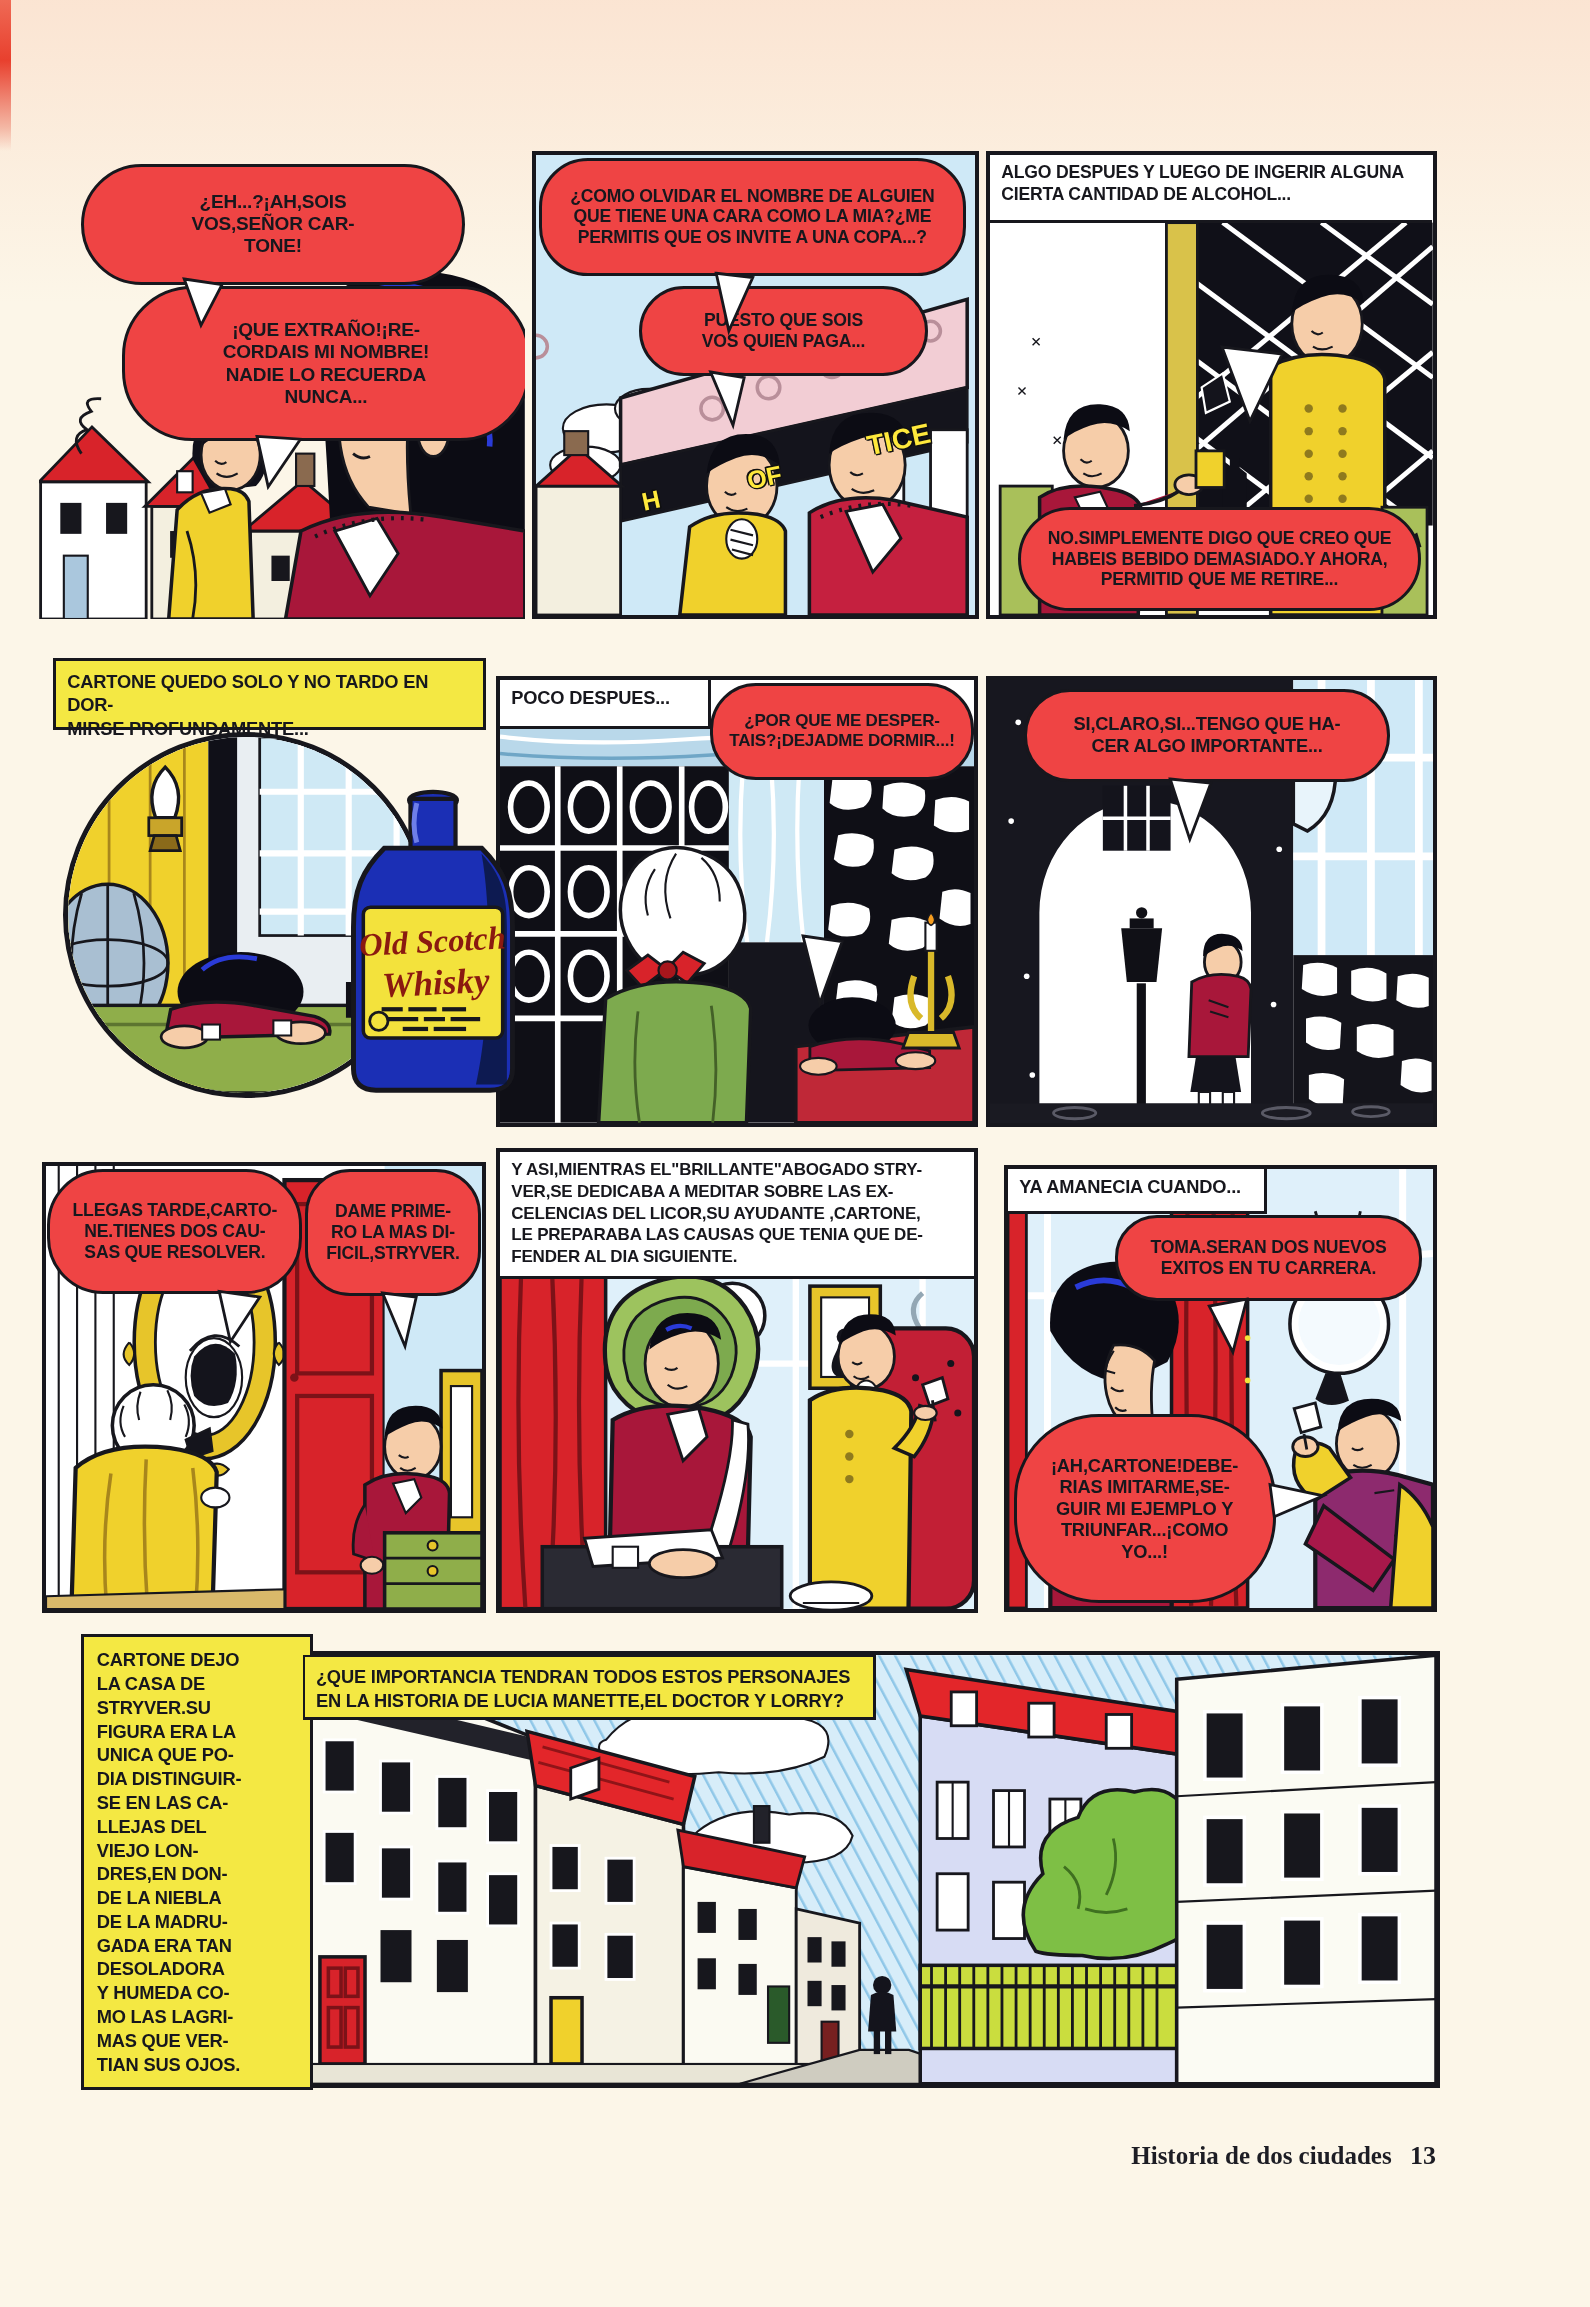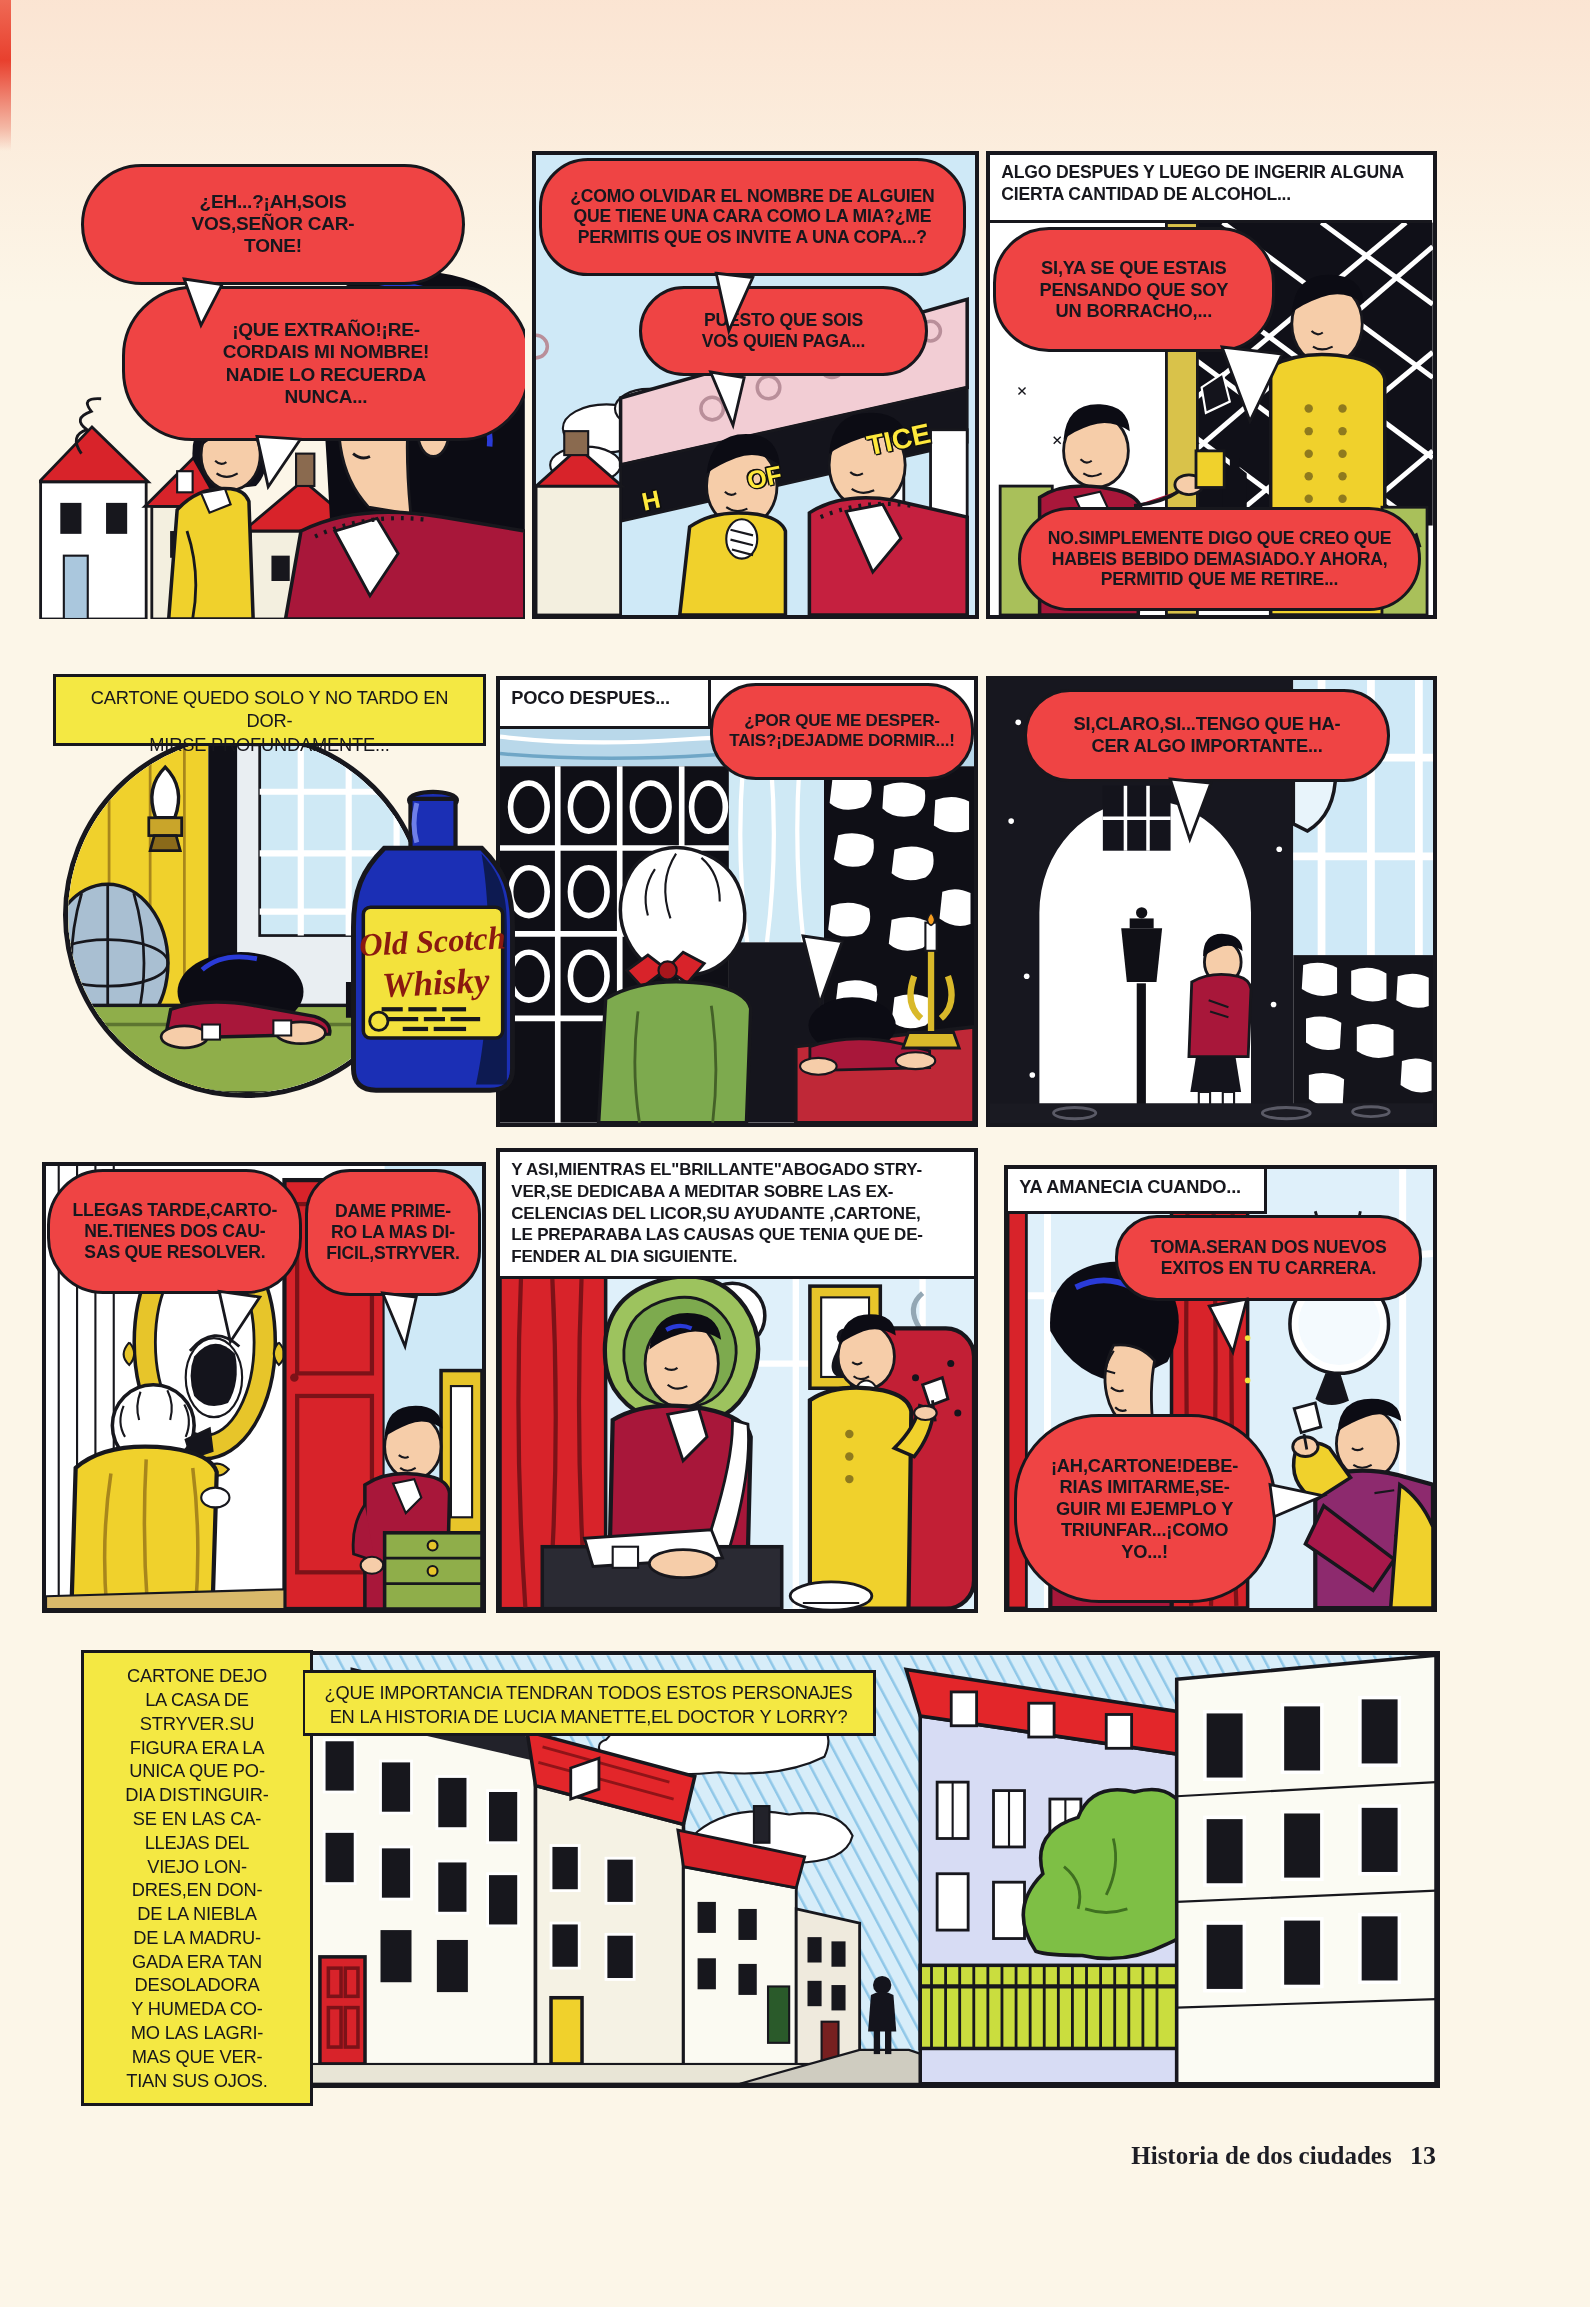--- a/index.html
+++ b/index.html
@@ -13,22 +13,22 @@
   .nopanel{position:absolute;box-sizing:border-box;overflow:hidden;}
   .art{position:absolute;left:0;top:0;width:100%;height:100%;display:block;}
   .bub{position:absolute;background:#ef4444;border:3.5px solid var(--ink,#17171d);border-radius:56px;
        display:flex;align-items:center;justify-content:center;text-align:center;
        white-space:pre-line;font-weight:700;color:var(--ink,#17171d);
        padding:7px 14px;box-sizing:border-box;z-index:5;line-height:1.18;letter-spacing:-0.2px;}
   .wcap{position:absolute;background:#fff;border-bottom:3.5px solid var(--ink,#17171d);
        white-space:pre-line;font-weight:700;color:var(--ink,#17171d);
        padding:7px 11.3px;box-sizing:border-box;z-index:4;line-height:1.25;letter-spacing:-0.2px;text-align:left;}
   .ycap{position:absolute;background:var(--yellow,#f4e843);border:3.5px solid var(--ink,#17171d);
-       white-space:pre-line;font-weight:400;color:var(--ink,#17171d);
-       padding:8.5px 11.3px;box-sizing:border-box;z-index:6;line-height:1.3;letter-spacing:-0.2px;text-align:center;margin-top:16px;}
+       white-space:pre-line;font-weight:700;color:var(--ink,#17171d);
+       padding:8.5px 11.3px;box-sizing:border-box;z-index:6;line-height:1.3;letter-spacing:-0.2px;text-align:left;}
   .tail{position:absolute;z-index:6;overflow:visible;}
   .sign{position:absolute;font-weight:700;color:#ffe93c;z-index:3;
         text-shadow:-1.4px 0 #111,1.4px 0 #111,0 -1.4px #111,0 1.4px #111,-1.4px -1.4px #111,1.4px 1.4px #111;}
   #footer{position:absolute;left:915px;top:2141px;width:521px;text-align:right;
         font-family:"Liberation Serif",serif;font-weight:700;font-size:25px;color:#1d1d24;}
   #footer .num{margin-left:18.3px;font-size:26px;margin-top:30px;}
   .circle{position:absolute;border-radius:50%;border:5px solid var(--ink,#17171d);box-sizing:border-box;overflow:hidden;background:#fff;}
   svg{display:block;}
 </style>
 </head>
@@ -219,23 +219,20 @@
             <circle cx="500" cy="424" r="6"></circle>
             <circle cx="500" cy="456" r="6"></circle>
             <circle cx="500" cy="488" r="6"></circle>
           </g>
         <rect x="556" y="500" width="64" height="153" fill="#a9c05a" stroke="#17171d" stroke-width="4"></rect>
         <polygon points="586,548 606,536 612,556 592,566" fill="#14141c"></polygon>
       </g>
     </svg>
     <div class="wcap" style="left:0;top:0;width:442px;height:68px;font-size:17.6px;">ALGO DESPUES Y LUEGO DE INGERIR ALGUNA
 CIERTA CANTIDAD DE ALCOHOL...</div>
-    <div class="bub" style="left:2.8px;top:72px;width:282px;height:125px;font-size:18.3px;border-radius:56px;">SI,YA SE QUE ESTAIS
-PENSANDO QUE SOY
-UN BORRACHO,...</div>
     <svg class="tail" style="left:232px;top:192px;" width="63" height="77" viewBox="0 0 90 110">
       <polygon points="0,0 86,10 40,106" fill="#fff" stroke="#17171d" stroke-width="4"></polygon>
     </svg>
     <div class="bub" style="left:28px;top:352px;width:403px;height:104px;font-size:17.6px;border-radius:52px;">NO.SIMPLEMENTE DIGO QUE CREO QUE
 HABEIS BEBIDO DEMASIADO.Y AHORA,
 PERMITID QUE ME RETIRE...</div>
   </div>
 
   <div class="ycap" style="left:53px;top:658px;width:433px;height:72px;font-size:18.3px;">CARTONE QUEDO SOLO Y NO TARDO EN DOR-
 MIRSE PROFUNDAMENTE...</div>

